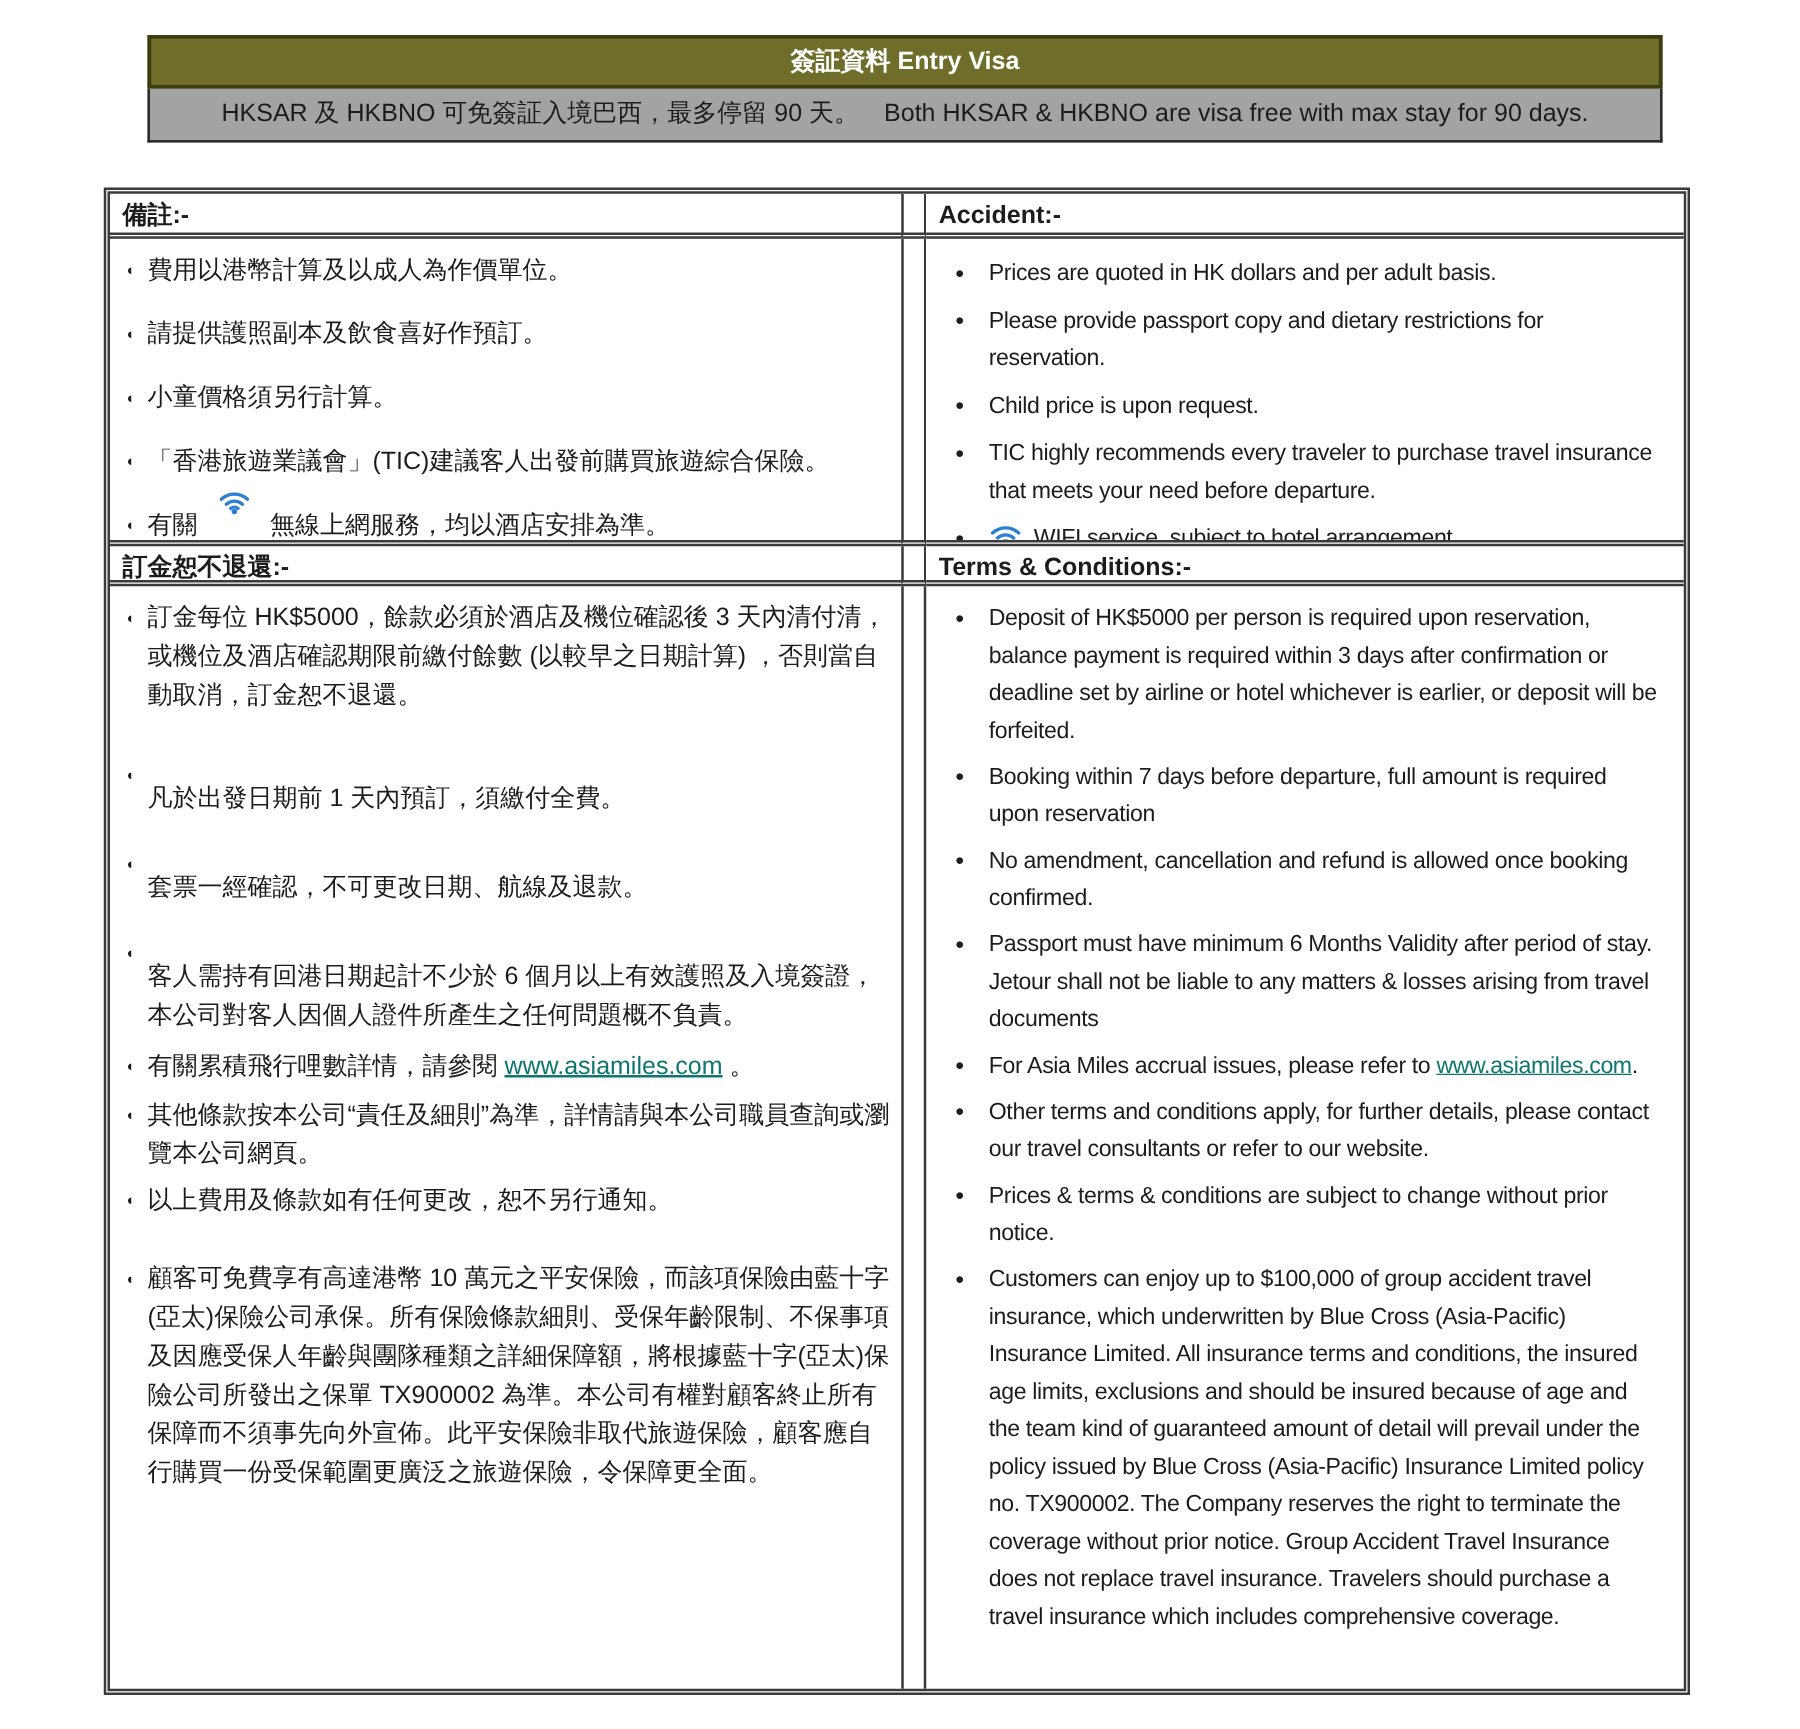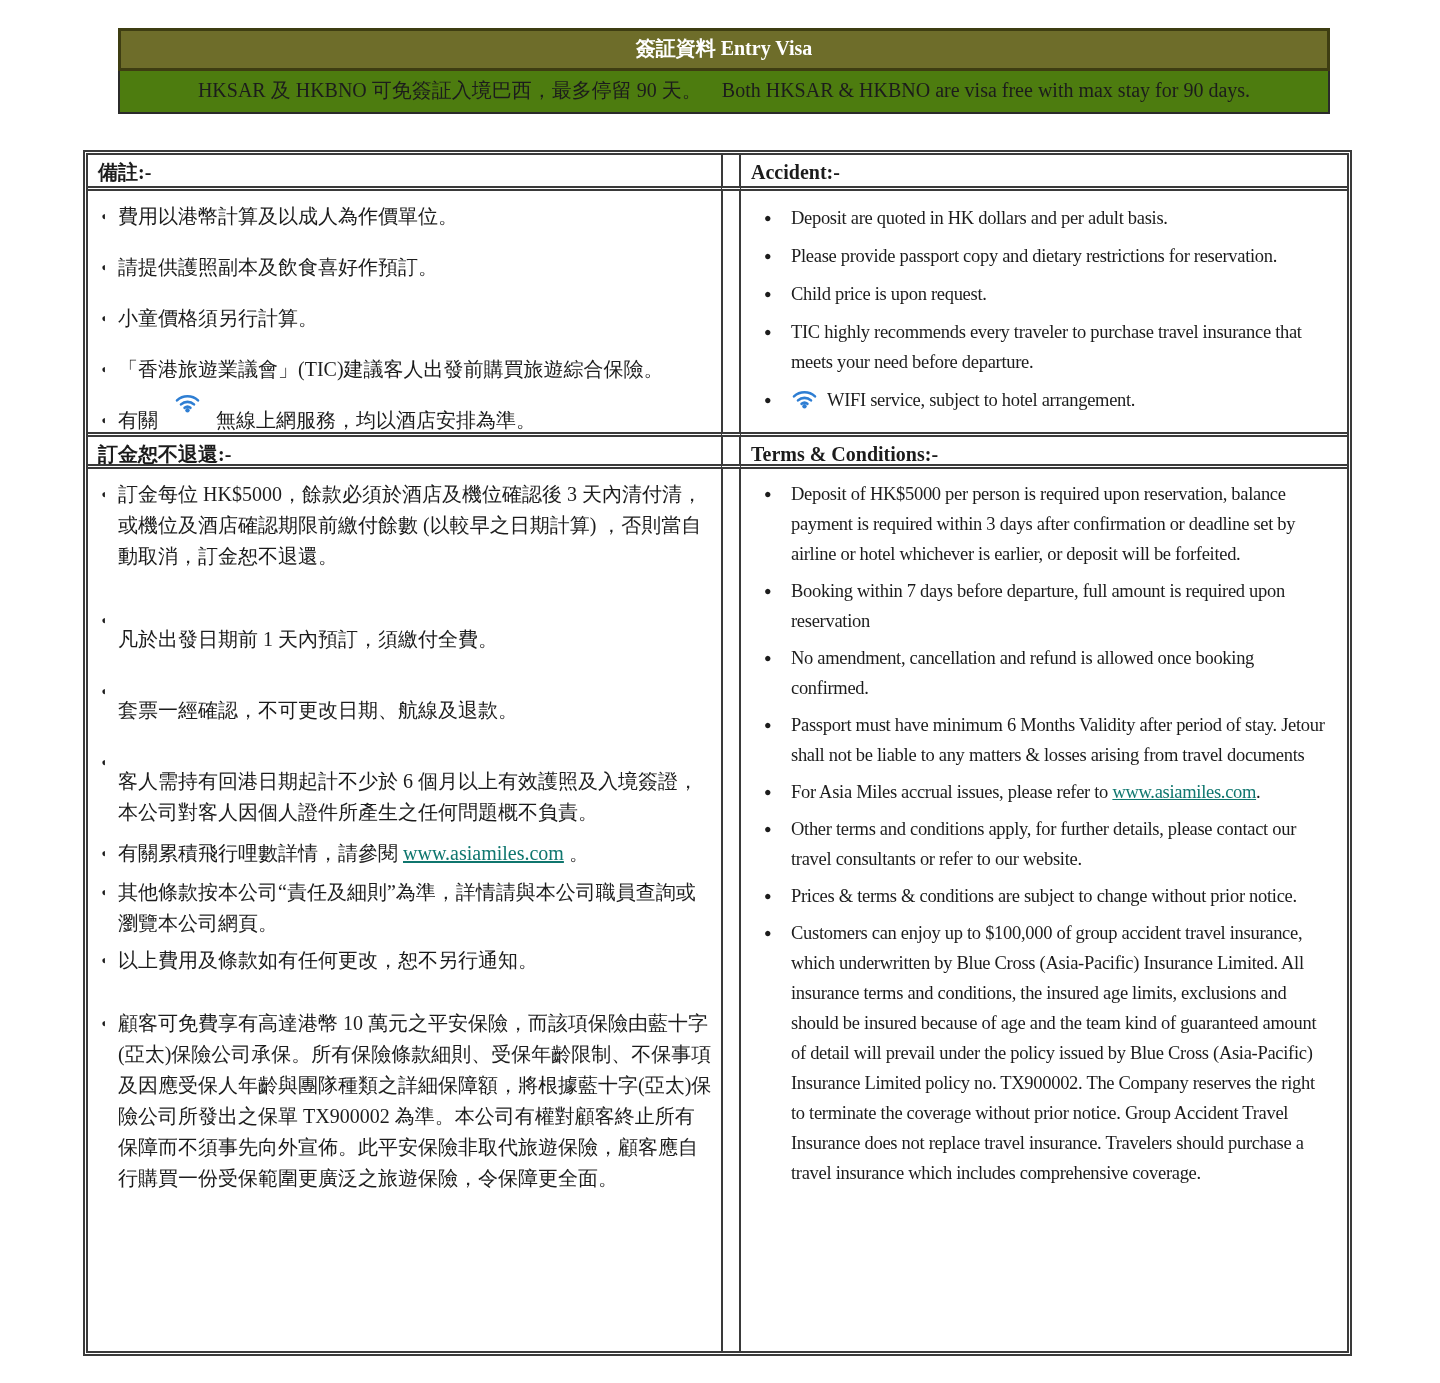--- a/index.html
+++ b/index.html
@@ -1,29 +1,29 @@
 <!DOCTYPE html>
 <html><head>
 <meta charset="utf-8">
 <style>
   html,body{margin:0;padding:0;background:#fff;}
   .page{
     position:relative;width:1440px;height:1383px;background:#ffffff;
-    font-family:Liberation Serif, serif;color:#1c1c1c;overflow:hidden;
+    font-family:Liberation Sans, sans-serif;color:#1c1c1c;overflow:hidden;
   }
   
   .visa-banner{position:absolute;left:118px;top:28px;width:1212px;}
   .visa-title{
     box-sizing:border-box;background:#6e6d2a;border:3px solid #3e3d12;
     color:#ffffff;font-size:20px;font-weight:bold;text-align:center;
     padding:4px 0 6px;
   }
   .visa-subtitle{
     box-sizing:border-box;border:2px solid #2b2b2b;border-top:none;
-    background:#4d7c0f;font-size:20px;text-align:center;padding:6px 4px 8px;
+    background:#a3a3a3;font-size:20px;text-align:center;padding:6px 4px 8px;
   }
   
   .main-table{
     position:absolute;left:83px;top:150px;width:1269px;height:1206px;
     box-sizing:border-box;border:5px double #3a3a3a;
     display:grid;grid-template-columns:633px 20px 1fr;
     grid-template-rows:36px 246px 32px 1fr;
   }
   .cell{box-sizing:border-box;overflow:hidden;}
   .hb{border-bottom:5px double #3a3a3a;}
@@ -88,21 +88,21 @@
           <path d="M3 8.4 A 15.5 15.5 0 0 1 24 8.4"></path>
           <path d="M7 12.4 A 9.6 9.6 0 0 1 20 12.4"></path>
           <path d="M10.6 15.8 A 4.4 4.4 0 0 1 16.4 15.8"></path>
         </g>
         <circle cx="13.5" cy="18.2" r="2.2" fill="#2e7ed3"></circle>
       </svg>
     </span>無線上網服務，均以酒店安排為準。</span></div>
       </div>
     <div class="cell hb spacer"></div>
     <div class="cell hb blist en remarks-en">
-        <div class="bitem"><span class="bullet">●</span><span class="btext">Deposit are quoted in HK dollars and per adult basis.</span></div>
+        <div class="bitem"><span class="bullet">●</span><span class="btext">Prices are quoted in HK dollars and per adult basis.</span></div>
         <div class="bitem"><span class="bullet">●</span><span class="btext">Please provide passport copy and dietary restrictions for reservation.</span></div>
         <div class="bitem"><span class="bullet">●</span><span class="btext">Child price is upon request.</span></div>
         <div class="bitem"><span class="bullet">●</span><span class="btext">TIC highly recommends every traveler to purchase travel insurance that meets your need before departure.</span></div>
         <div class="bitem"><span class="bullet">●</span><span class="btext"><span class="wifi-inline">
       <svg width="27" height="21" viewBox="0 0 27 21">
         <g fill="none" stroke="#2e7ed3" stroke-width="2.6" stroke-linecap="round">
           <path d="M3 8.4 A 15.5 15.5 0 0 1 24 8.4"></path>
           <path d="M7 12.4 A 9.6 9.6 0 0 1 20 12.4"></path>
           <path d="M10.6 15.8 A 4.4 4.4 0 0 1 16.4 15.8"></path>
         </g>

